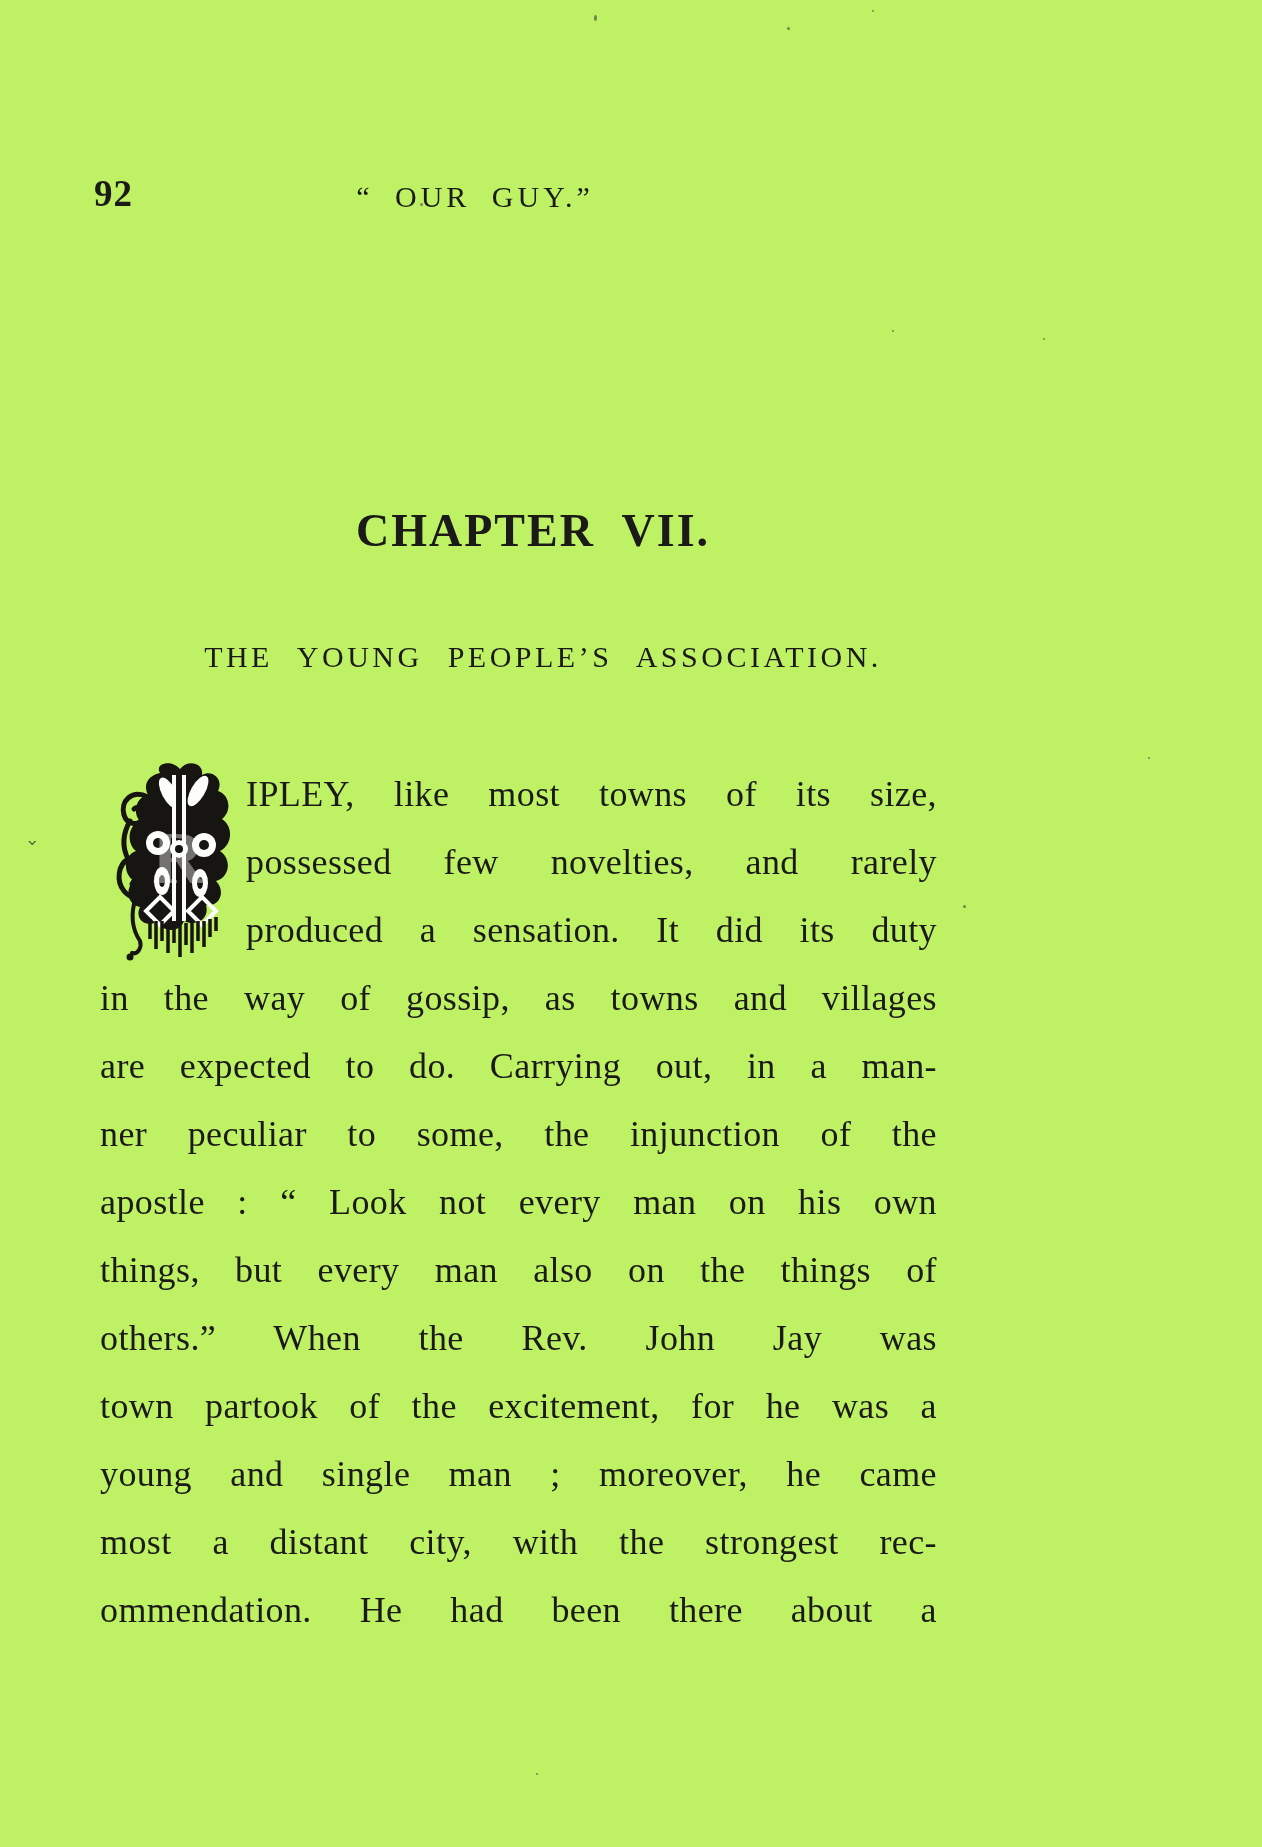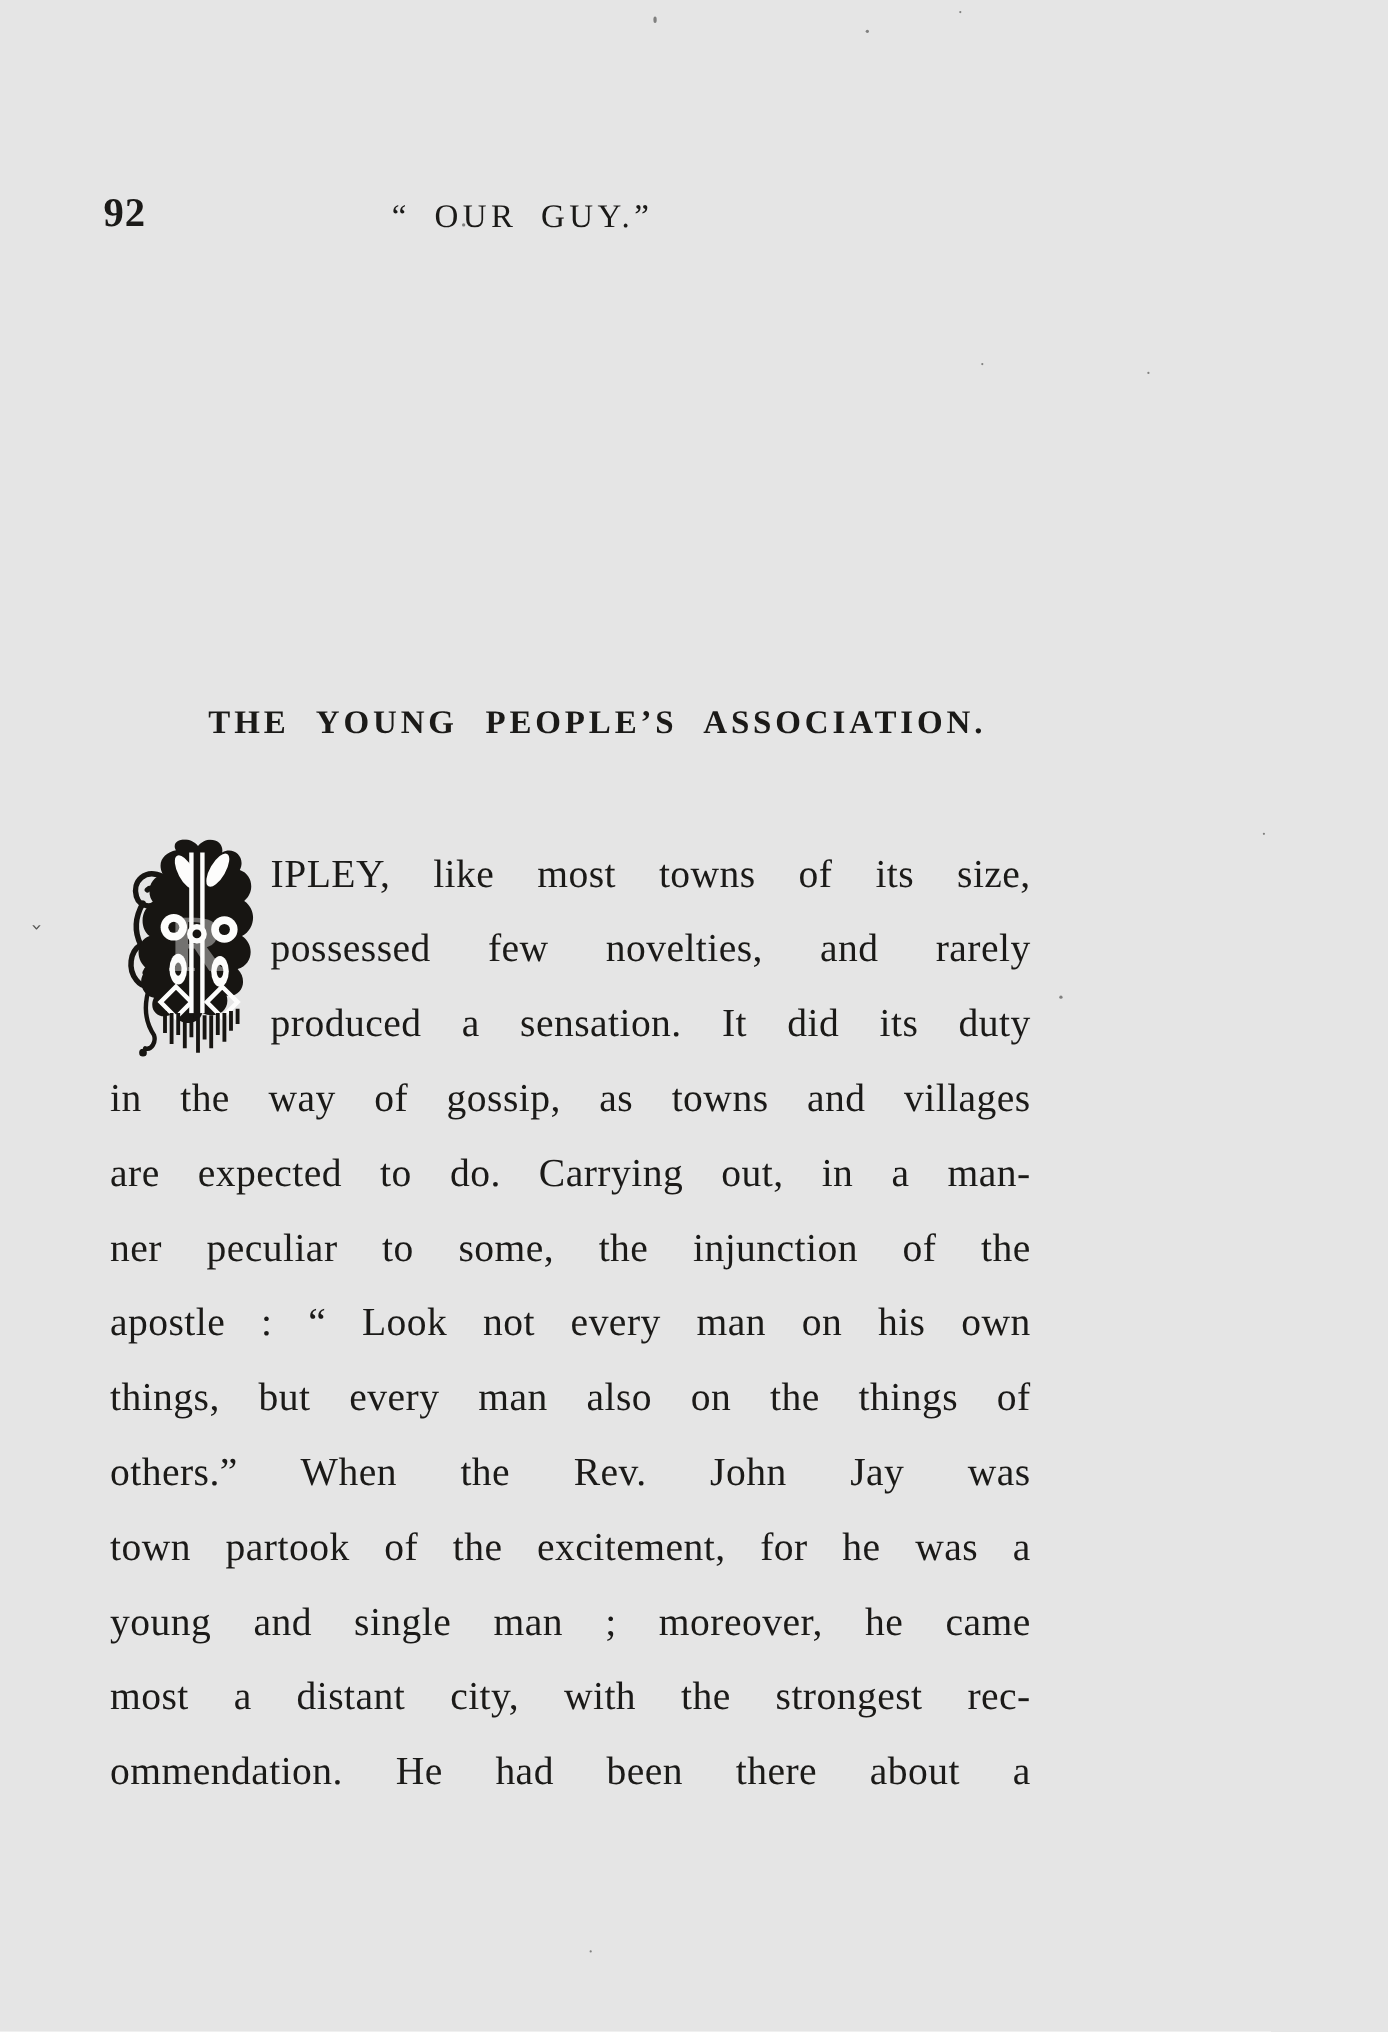--- a/index.html
+++ b/index.html
@@ -1,20 +1,20 @@
 <!DOCTYPE html>
 <html><head>
 <meta charset="utf-8">
 <style>
   html, body { margin: 0; padding: 0; background: #ffffff; }
   .page {
     position: relative;
     width: 1262px;
     height: 1847px;
-    background: #e5e5e5;
+    background: #bef264;
     color: #1b1a18;
     font-family: "Liberation Serif", "DejaVu Serif", serif;
     overflow: hidden;
   }
   .page-number {
     position: absolute;
     left: 94px;
     top: 172px;
     font-size: 37px;
     font-weight: 700;
@@ -44,21 +44,21 @@
     white-space: nowrap;
     line-height: 1;
   }
   .chapter-subtitle {
     position: absolute;
     left: 543px;
     top: 640px;
     transform: translateX(-50%);
     margin: 0;
     font-size: 30px;
-    font-weight: 700;
+    font-weight: 400;
     letter-spacing: 3.5px;
     word-spacing: 14px;
     white-space: nowrap;
     line-height: 1.1;
   }
   .body-text {
     position: absolute;
     left: 100px;
     top: 760px;
     width: 837px;
@@ -99,20 +99,21 @@
   }
 </style>
 </head>
 <body>
 
 <div class="page">
 
   <span class="page-number">92</span>
   <span class="running-title">“ OUR GUY.”</span>
 
+  <h1 class="chapter-title">CHAPTER VII.</h1>
   <h2 class="chapter-subtitle">THE YOUNG PEOPLE’S ASSOCIATION.</h2>
 
   <div class="body-text">
 
     <div class="dropcap">
       <svg viewBox="0 0 128 205" width="128" height="205" xmlns="http://www.w3.org/2000/svg">
 
         <g fill="none" stroke="#171512" stroke-width="5" stroke-linecap="round">
           <path d="M34,34 C18,26 6,38 10,52 C13,62 26,64 29,54 C31,47 24,42 20,46"></path>
           <path d="M16,58 C8,72 8,84 14,96"></path>

